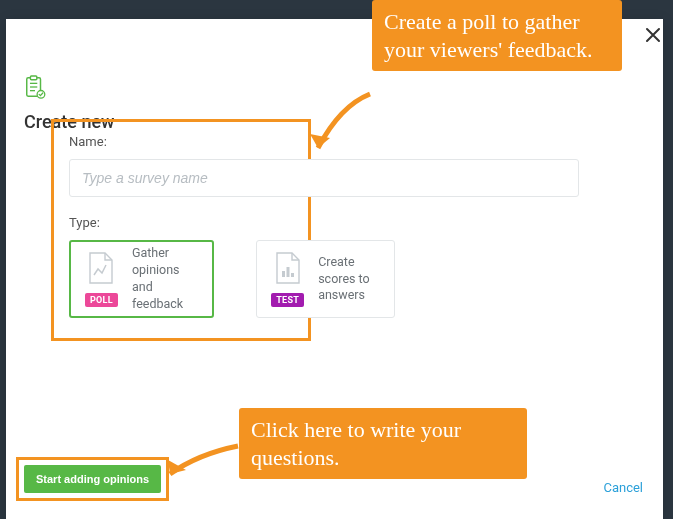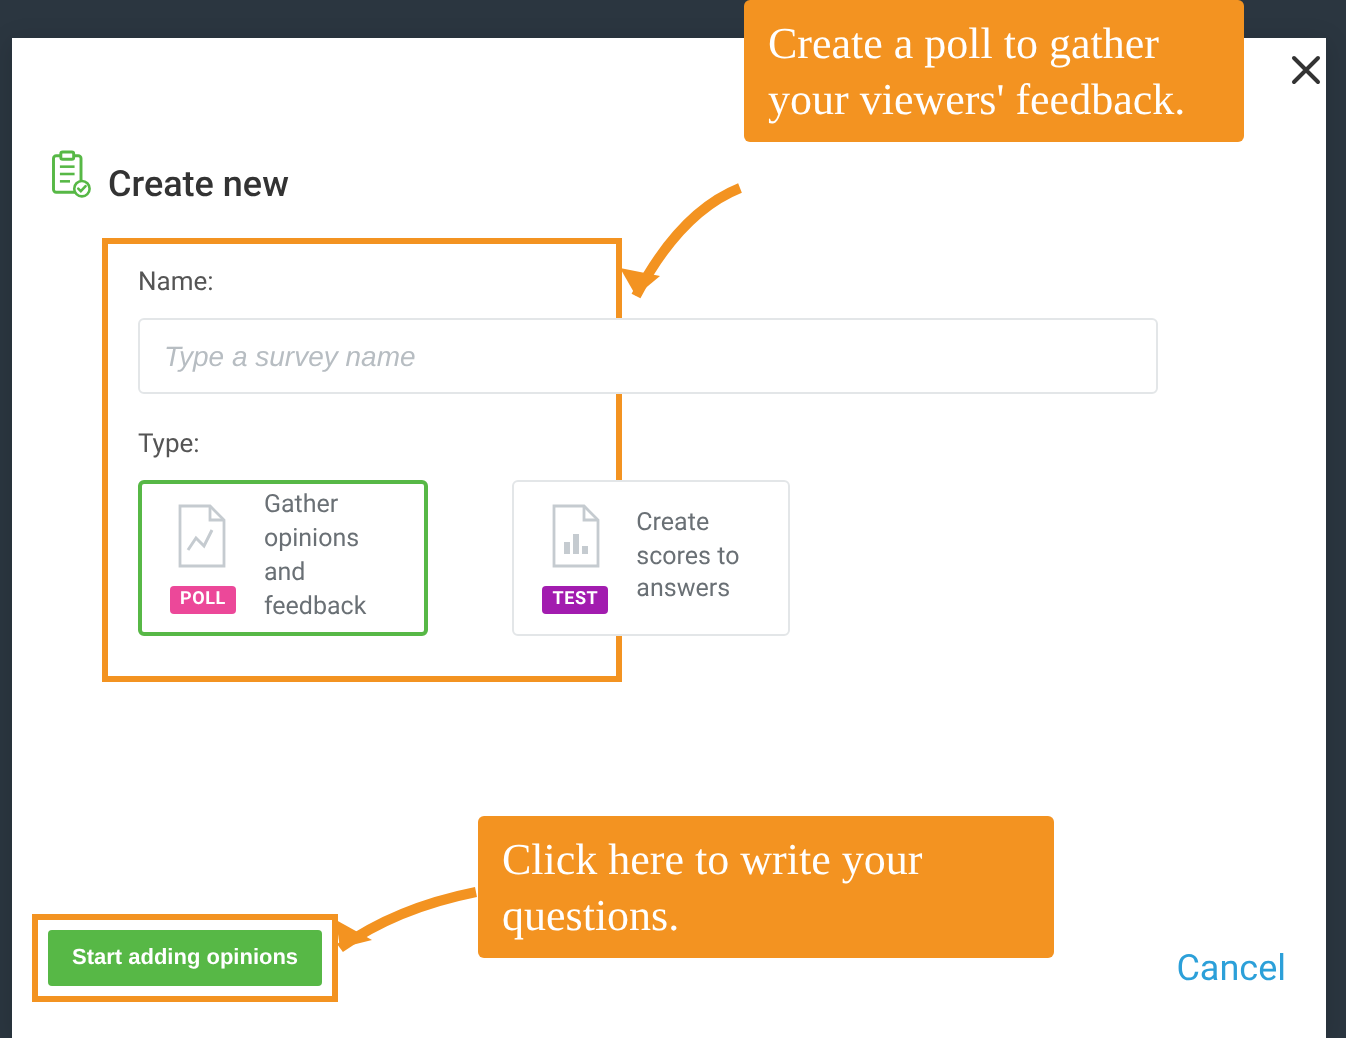--- a/index.html
+++ b/index.html
@@ -36,22 +36,23 @@
     justify-content: center;
     cursor: pointer;
     color: #333;
   }
   .close-x svg { width: 16px; height: 16px; }
   .heading {
     position: absolute;
     left: 18px;
     top: 56px;
     display: flex;
-    align-items: flex-end;
+    align-items: flex-start;
     gap: 8px;
+    flex-direction: column;
   }
   .heading .hicon svg { width: 22px; height: 24px; }
   .heading h2 {
     font-size: 18px;
     font-weight: 500;
     color: #333;
   }
   .form-area {
     position: absolute;
     left: 45px;
@@ -140,21 +141,21 @@
     background: #57b846;
     color: #fff;
     border: none;
     font-size: 11px;
     font-weight: 600;
     padding: 8px 12px;
     cursor: pointer;
     border-radius: 2px;
   }
   .cancel-link {
-    font-size: 18px;
+    font-size: 13px;
     color: #2ca0d9;
     cursor: pointer;
     text-decoration: none;
     padding-bottom: 6px;
   }
   
   .callout {
     position: absolute;
     background: #f39321;
     color: #fff;

